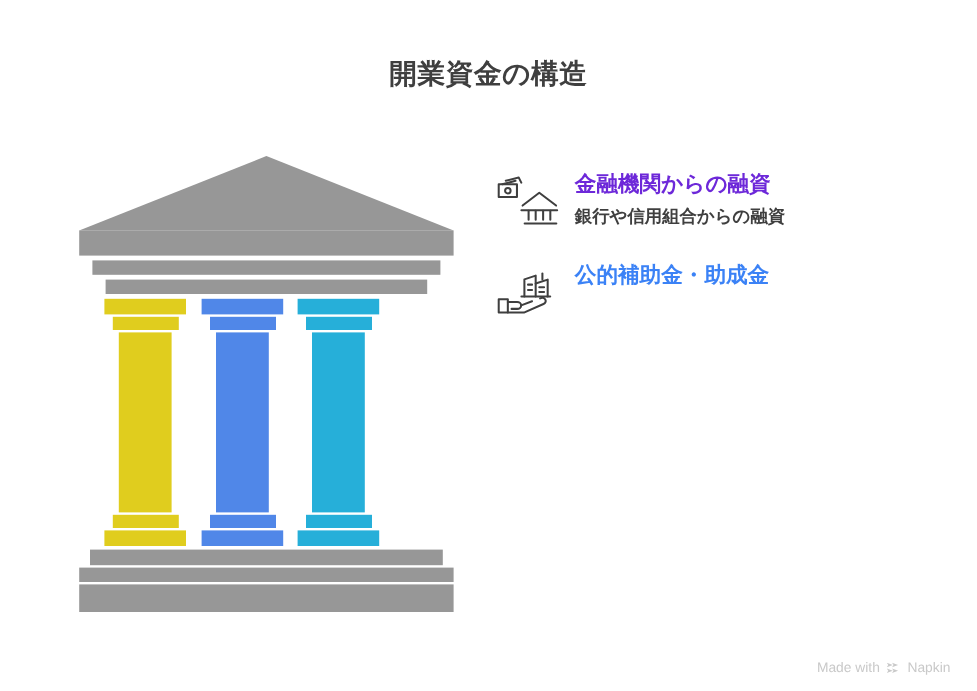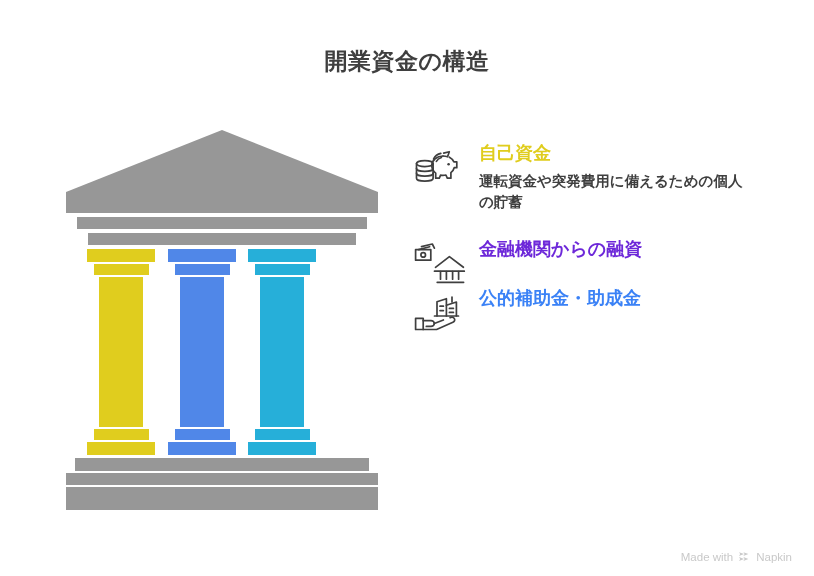--- a/index.html
+++ b/index.html
@@ -165,55 +165,37 @@
     <div class="base-bot" style="background: rgb(38, 175, 217);"></div>
   </div>
 
   <div class="plinth plinth-1" style="background: rgb(151, 151, 151);"></div>
   <div class="plinth plinth-2" style="background: rgb(151, 151, 151);"></div>
   <div class="plinth plinth-3" style="background: rgb(151, 151, 151);"></div>
 </div>
 
 <div class="items">
 
-  <div class="item item-0">
-    <div class="icon">
-      <svg viewBox="0 0 54 48" width="54" height="48" fill="none" stroke="#3f3f3f" stroke-width="1.7" stroke-linecap="round" stroke-linejoin="round">
-        <path d="M30 12c-6.2 0-11.2 4.1-11.2 9.6 0 3 1.5 5.7 3.9 7.5v5.1h3.6l1.3-3.1c.7.1 1.5.2 2.4.2 1 0 2-.1 2.9-.3l1.4 3.2h3.6v-5.5c1.6-1.3 2.8-3 3.3-5h2.6v-5.9h-2.9c-.9-1.9-2.5-3.5-4.5-4.6"></path>
-        <path d="M30 12c1.6 0 3.2.3 4.6.8l1.7-5.1-5.6 1.4"></path>
-        <circle cx="35.6" cy="20.2" r="1.3" fill="#3f3f3f" stroke="none"></circle>
-        <path d="M20.6 14.8c1.4-2.6 4-4.6 7.2-5.4"></path>
-        <path d="M23.4 17.4c1-1.8 2.8-3.2 5-3.9"></path>
-        <ellipse cx="11.8" cy="19.6" rx="8.3" ry="3"></ellipse>
-        <path d="M3.5 19.6v14.6c0 1.7 3.7 3 8.3 3s8.3-1.3 8.3-3V19.6"></path>
-        <path d="M3.5 24.4c0 1.7 3.7 3 8.3 3s8.3-1.3 8.3-3"></path>
-        <path d="M3.5 29.2c0 1.7 3.7 3 8.3 3s8.3-1.3 8.3-3"></path>
-      </svg>
-    </div>
-    <div class="body">
-      <div class="heading" style="color:#E0CD1E">自己資金</div>
-      <div class="desc">運転資金や突発費用に備えるための個人の貯蓄</div>
-    </div>
-  </div>
 
   <div class="item item-1">
     <div class="icon">
       <svg viewBox="0 0 54 48" width="54" height="48" fill="none" stroke="#3f3f3f" stroke-width="1.7" stroke-linecap="round" stroke-linejoin="round">
         <path d="M8.5 6.6 19.3 4l2.1 4.2"></path>
         <path d="M5.6 9.6 16.6 6.7"></path>
         <rect x="2.6" y="9.6" width="15.2" height="10.6"></rect>
         <circle cx="10.2" cy="14.9" r="2.3"></circle>
         <path d="M22.5 27.3 36.4 16.6l14 10.7"></path>
         <path d="M21.5 31.2h29.8"></path>
         <path d="M27.5 31.6v7.6M33.4 31.6v7.6M39.6 31.6v7.6M45.6 31.6v7.6"></path>
         <path d="M24.2 42.3h26.4"></path>
       </svg>
     </div>
     <div class="body">
       <div class="heading" style="color:#6d28d9">金融機関からの融資</div>
+      <div class="desc">銀行や信用組合からの融資</div>
     </div>
   </div>
 
   <div class="item item-2">
     <div class="icon">
       <svg viewBox="0 0 54 48" width="54" height="48" fill="none" stroke="#3f3f3f" stroke-width="1.7" stroke-linecap="round" stroke-linejoin="round">
         <path d="M24 27V12.8l9.4-3.1V27"></path>
         <path d="M33.4 16.3 43.4 13V27"></path>
         <path d="M39 13v-5"></path>
         <path d="M27 17.2h3.4M27 21.6h3.4"></path>

